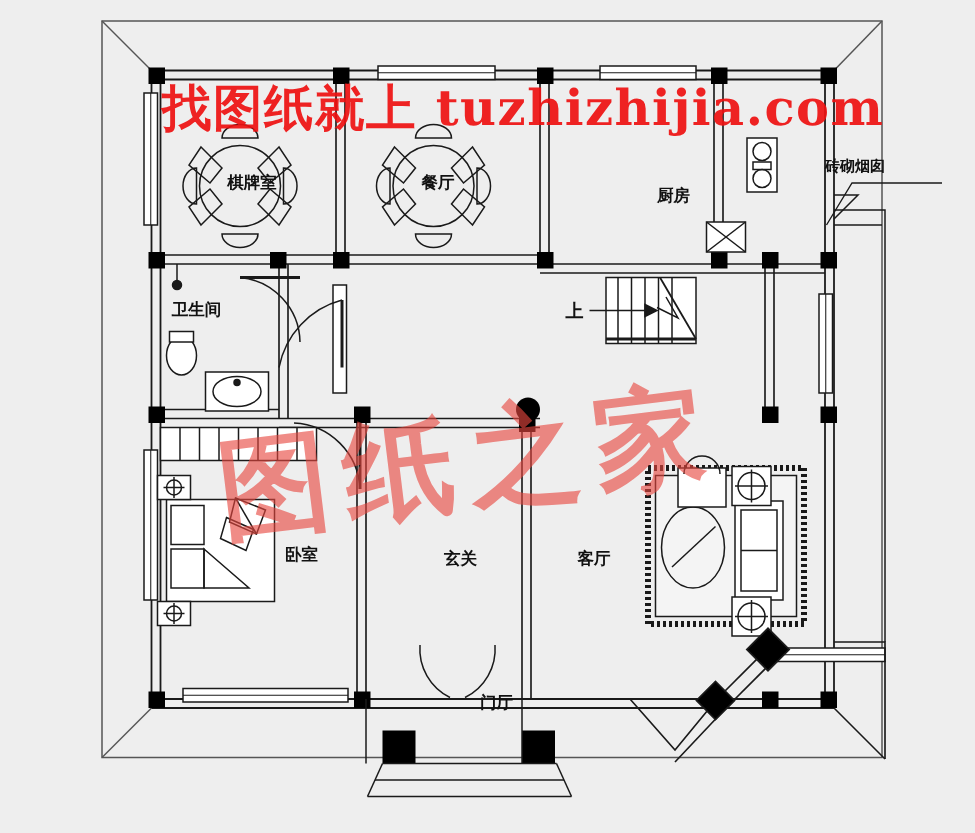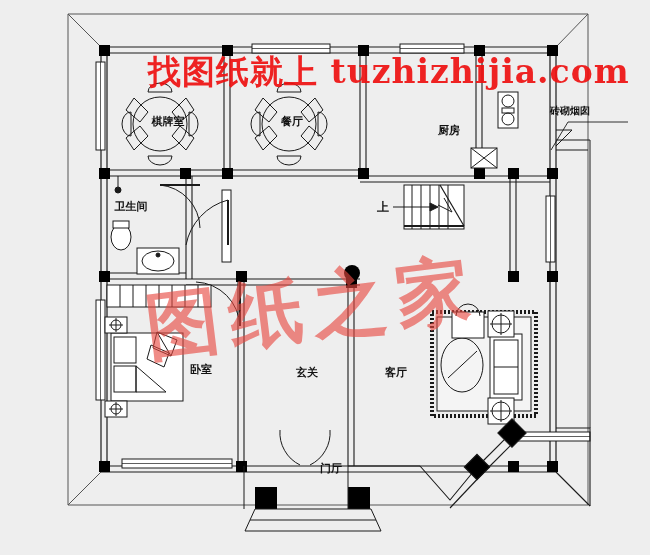--- a/index.html
+++ b/index.html
@@ -7,21 +7,21 @@
     width:650px;height:555px;overflow:hidden;position:relative;
     font-family:"Liberation Sans","DejaVu Sans",sans-serif;
     background:#eeeeee;
   }
   #plan-root{position:absolute;left:0;top:0;width:650px;height:555px;}
   svg{display:block;}
   .wm{position:absolute;pointer-events:none;white-space:nowrap;}
   #wm-top{
     left:108px;top:50px;font-size:33px;color:#ee1111;
     font-family:"DejaVu Serif","Liberation Serif",serif;
-    font-weight:700;letter-spacing:1px;opacity:.92;padding-left:40px;
+    font-weight:700;letter-spacing:1px;opacity:.92;
   }
   #wm-center{
     left:140px;top:280px;font-size:74px;color:#e8473f;opacity:.62;
     font-family:"DejaVu Serif","Liberation Serif",serif;
     font-weight:700;letter-spacing:10px;
     transform:rotate(-7deg);transform-origin:left top;
   }
 </style>
 </head>
 <body>

